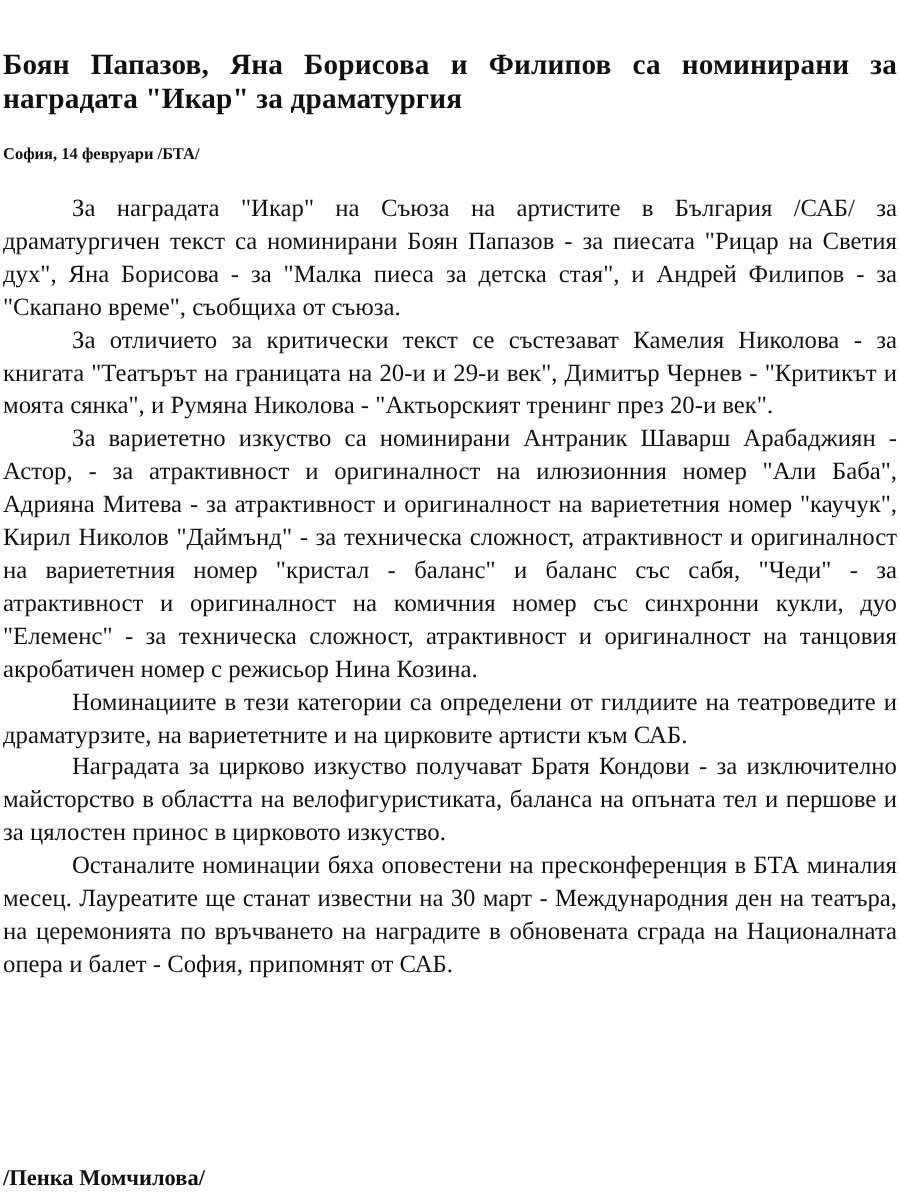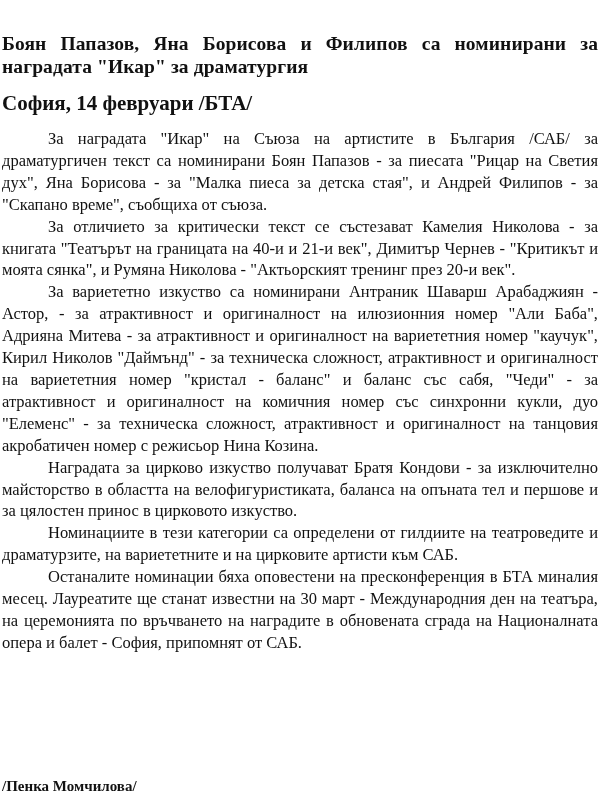--- a/index.html
+++ b/index.html
@@ -10,40 +10,40 @@
       position: relative;
     }
     .page { position: absolute; left: 0; top: 0; width: 600px; height: 800px; }
     .title {
       position: absolute; left: 2px; top: 0px; width: 596px;
       font-weight: bold; font-size: 19.5px; line-height: 23px;
       text-align: justify; text-align-last: left; letter-spacing: 0.1px; margin-top: 32px;
     }
     .dateline {
       position: absolute; left: 2px; top: 93px;
-      font-weight: bold; font-size: 21px; line-height: 20px;
+      font-weight: bold; font-size: 11px; line-height: 20px;
     }
     .body {
       position: absolute; left: 2px; top: 128px; width: 596px;
       font-size: 16.5px; line-height: 21.9px;
     }
     .para { margin: 0; text-align: justify; text-indent: 46px; }
     .author {
       position: absolute; left: 2px; top: 776px;
       font-weight: bold; font-size: 15px; line-height: 20px;
     }
   </style>
 </head>
 <body>
 
 <div class="page">
   <div class="title">Боян Папазов, Яна Борисова и Филипов са номинирани за наградата "Икар" за драматургия</div>
   <div class="dateline">София, 14 февруари /БТА/</div>
   <div class="body">
     <p class="para">За наградата "Икар" на Съюза на артистите в България /САБ/ за драматургичен текст са номинирани Боян Папазов - за пиесата "Рицар на Светия дух",  Яна Борисова - за "Малка пиеса за детска стая", и  Андрей Филипов - за "Скапано време", съобщиха от съюза.</p>
-    <p class="para">За отличието за критически текст се състезават Камелия Николова - за книгата "Театърът на границата на 40-и и 21-и век", Димитър Чернев - "Критикът и моята сянка", и Румяна Николова - "Актьорският тренинг през 20-и век".</p>
+    <p class="para">За отличието за критически текст се състезават Камелия Николова - за книгата "Театърът на границата на 20-и и 29-и век", Димитър Чернев - "Критикът и моята сянка", и Румяна Николова - "Актьорският тренинг през 20-и век".</p>
     <p class="para">За вариететно изкуство са номинирани Антраник Шаварш Арабаджиян - Астор, - за атрактивност и оригиналност на илюзионния номер "Али Баба", Адрияна Митева - за атрактивност и оригиналност на вариететния номер "каучук", Кирил Николов "Даймънд" - за техническа сложност, атрактивност и оригиналност на вариететния номер "кристал - баланс" и баланс със сабя, "Чеди" - за атрактивност и оригиналност на комичния номер със синхронни кукли, дуо "Елеменс" - за техническа сложност, атрактивност и оригиналност на танцовия акробатичен номер с режисьор Нина Козина.</p>
+    <p class="para">Номинациите в тези категории са определени от гилдиите на театроведите и драматурзите, на вариететните и на цирковите артисти към САБ.</p>
     <p class="para">Наградата за цирково изкуство получават Братя Кондови - за изключително майсторство в областта на велофигуристиката, баланса на опъната тел и першове и за цялостен  принос в цирковото изкуство.</p>
-    <p class="para">Номинациите в тези категории са определени от гилдиите на театроведите и драматурзите, на вариететните и на цирковите артисти към САБ.</p>
     <p class="para">Останалите номинации бяха оповестени на пресконференция в БТА миналия месец. Лауреатите ще станат известни на 30 март - Международния  ден на театъра, на церемонията по връчването на наградите в обновената сграда на Националната опера и балет - София, припомнят от САБ.</p>
   </div>
   <div class="author">/Пенка Момчилова/</div>
 </div>
 
 </body></html>

